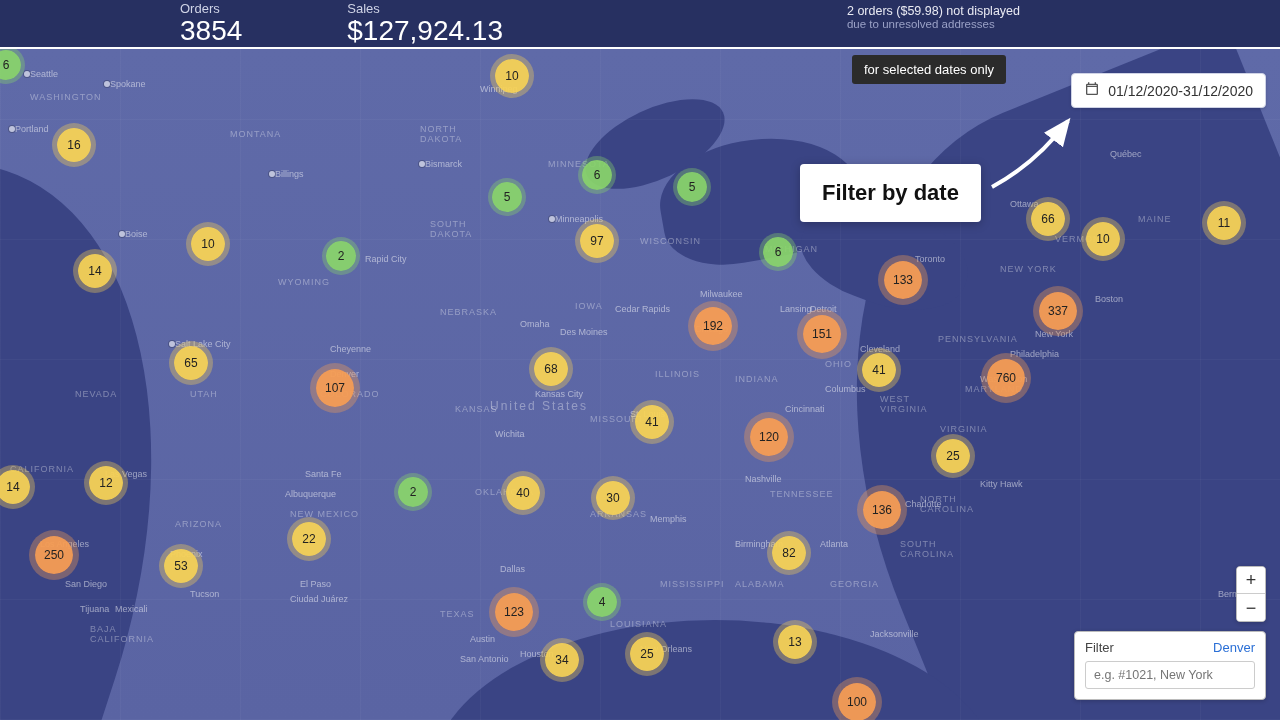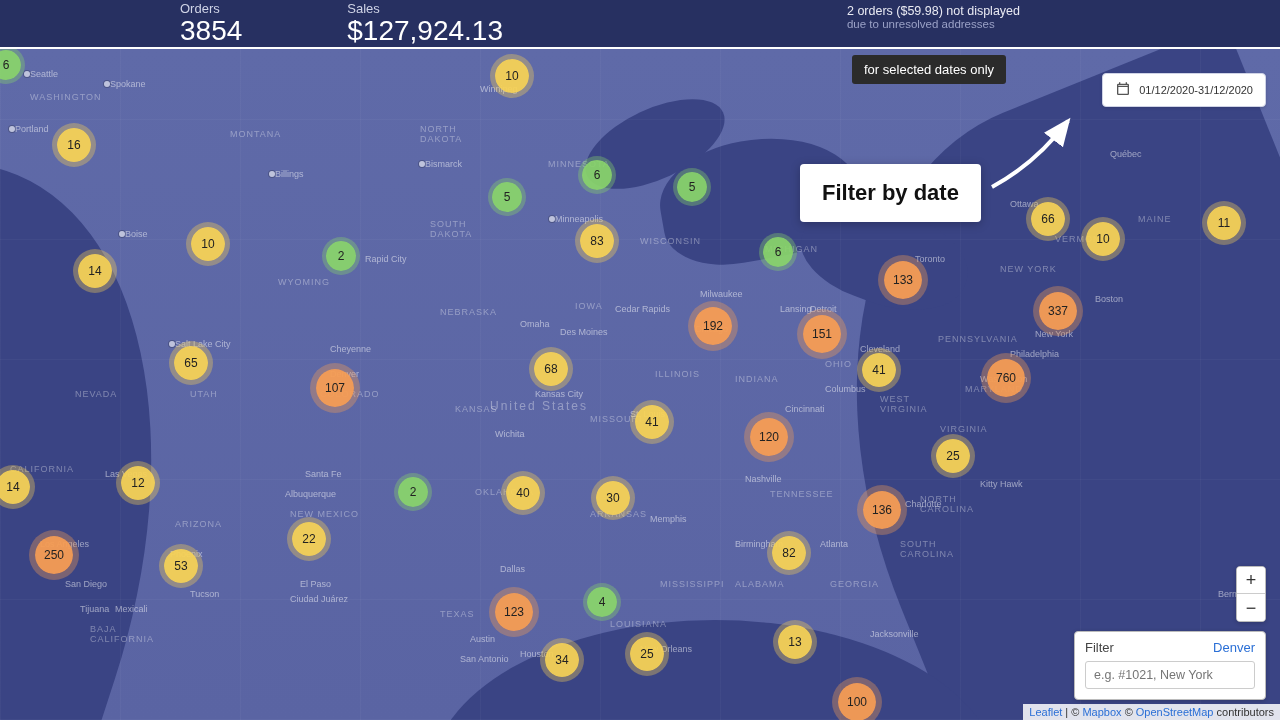--- a/index.html
+++ b/index.html
@@ -143,21 +143,21 @@
   .date-filter {
     position: absolute;
     top: 24px; right: 14px;
     background: #fff;
     border: 1px solid #cfd3e6;
     border-radius: 4px;
     padding: 7px 12px;
     display: flex;
     align-items: center;
     gap: 8px;
-    font-size: 11px;
+    font-size: 14px;
     color: #333;
     cursor: pointer;
     z-index: 30;
     box-shadow: 0 1px 3px rgba(0,0,0,0.15);
   }
   .date-filter svg { width: 16px; height: 16px; fill: #555; }
 
   
   .callout {
     position: absolute;
@@ -301,23 +301,20 @@
   </div>
 
   <div class="search-panel">
     <div class="row1">
       <span class="filter-label">Filter</span>
       <span class="search-link">Denver</span>
     </div>
     <input type="text" placeholder="e.g. #1021, New York" style="">
   </div>
 
-  <div class="attrib">
-    <a>Leaflet</a><span> | © </span><a>Mapbox</a><span> © </span><a>OpenStreetMap</a><span> contributors</span>
-  </div>
 <div class="state-label" style="left: 30px; top: 43px; white-space: pre;">WASHINGTON</div>
     <div class="state-label" style="left: 230px; top: 80px; white-space: pre;">MONTANA</div>
     <div class="state-label" style="left: 420px; top: 75px; white-space: pre;">NORTH
 DAKOTA</div>
     <div class="state-label" style="left: 548px; top: 110px; white-space: pre;">MINNESOTA</div>
     <div class="state-label" style="left: 640px; top: 187px; white-space: pre;">WISCONSIN</div>
     <div class="state-label" style="left: 765px; top: 195px; white-space: pre;">MICHIGAN</div>
     <div class="state-label" style="left: 430px; top: 170px; white-space: pre;">SOUTH
 DAKOTA</div>
     <div class="state-label" style="left: 278px; top: 228px; white-space: pre;">WYOMING</div>
@@ -421,40 +418,40 @@
     <div class="city-label" style="left: 780px; top: 255px;">Lansing</div>
     <div class="city-label" style="left: 980px; top: 430px;">Kitty Hawk</div>
     <div class="cluster small" style="left: 6px; top: 16px;">6</div>
     <div class="cluster med" style="left: 74px; top: 96px;">16</div>
     <div class="cluster med" style="left: 512px; top: 27px;">10</div>
     <div class="cluster small" style="left: 597px; top: 126px;">6</div>
     <div class="cluster small" style="left: 507px; top: 148px;">5</div>
     <div class="cluster small" style="left: 692px; top: 138px;">5</div>
     <div class="cluster med" style="left: 208px; top: 195px;">10</div>
     <div class="cluster small" style="left: 341px; top: 207px;">2</div>
-    <div class="cluster med" style="left: 597px; top: 192px;">83</div>
+    <div class="cluster med" style="left: 597px; top: 192px;">97</div>
     <div class="cluster small" style="left: 778px; top: 203px;">6</div>
     <div class="cluster med" style="left: 1048px; top: 170px;">66</div>
     <div class="cluster med" style="left: 1103px; top: 190px;">10</div>
     <div class="cluster med" style="left: 1224px; top: 174px;">11</div>
     <div class="cluster med" style="left: 95px; top: 222px;">14</div>
     <div class="cluster large" style="left: 903px; top: 231px;">133</div>
     <div class="cluster large" style="left: 713px; top: 277px;">192</div>
     <div class="cluster large" style="left: 822px; top: 285px;">151</div>
     <div class="cluster large" style="left: 1058px; top: 262px;">337</div>
     <div class="cluster med" style="left: 191px; top: 314px;">65</div>
     <div class="cluster med" style="left: 551px; top: 320px;">68</div>
     <div class="cluster med" style="left: 879px; top: 321px;">41</div>
     <div class="cluster large" style="left: 1006px; top: 329px;">760</div>
     <div class="cluster large" style="left: 335px; top: 339px;">107</div>
     <div class="cluster med" style="left: 652px; top: 373px;">41</div>
     <div class="cluster large" style="left: 769px; top: 388px;">120</div>
     <div class="cluster med" style="left: 953px; top: 407px;">25</div>
     <div class="cluster med" style="left: 13px; top: 438px;">14</div>
-    <div class="cluster med" style="left: 138px; top: 434px; text-align: right;">12</div>
+    <div class="cluster med" style="left: 106px; top: 434px; text-align: right;">12</div>
     <div class="cluster small" style="left: 413px; top: 443px;">2</div>
     <div class="cluster med" style="left: 523px; top: 444px;">40</div>
     <div class="cluster med" style="left: 613px; top: 449px;">30</div>
     <div class="cluster large" style="left: 882px; top: 461px;">136</div>
     <div class="cluster med" style="left: 309px; top: 490px;">22</div>
     <div class="cluster med" style="left: 789px; top: 504px;">82</div>
     <div class="cluster large" style="left: 54px; top: 506px;">250</div>
     <div class="cluster med" style="left: 181px; top: 517px;">53</div>
     <div class="cluster small" style="left: 602px; top: 553px;">4</div>
     <div class="cluster large" style="left: 514px; top: 563px;">123</div>

